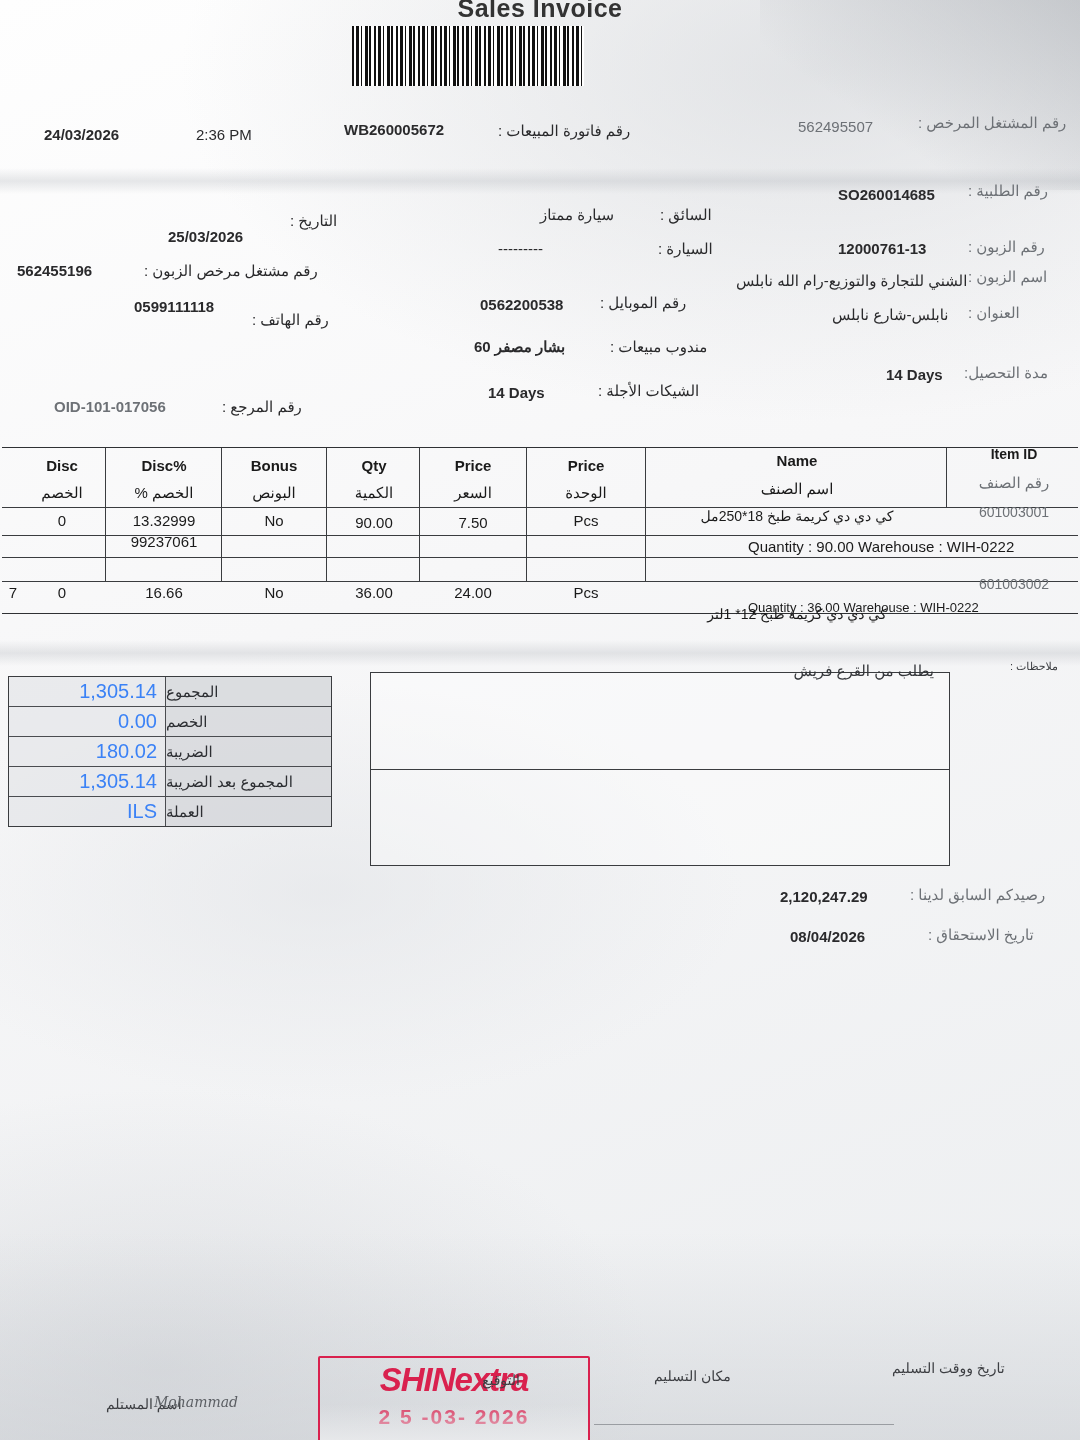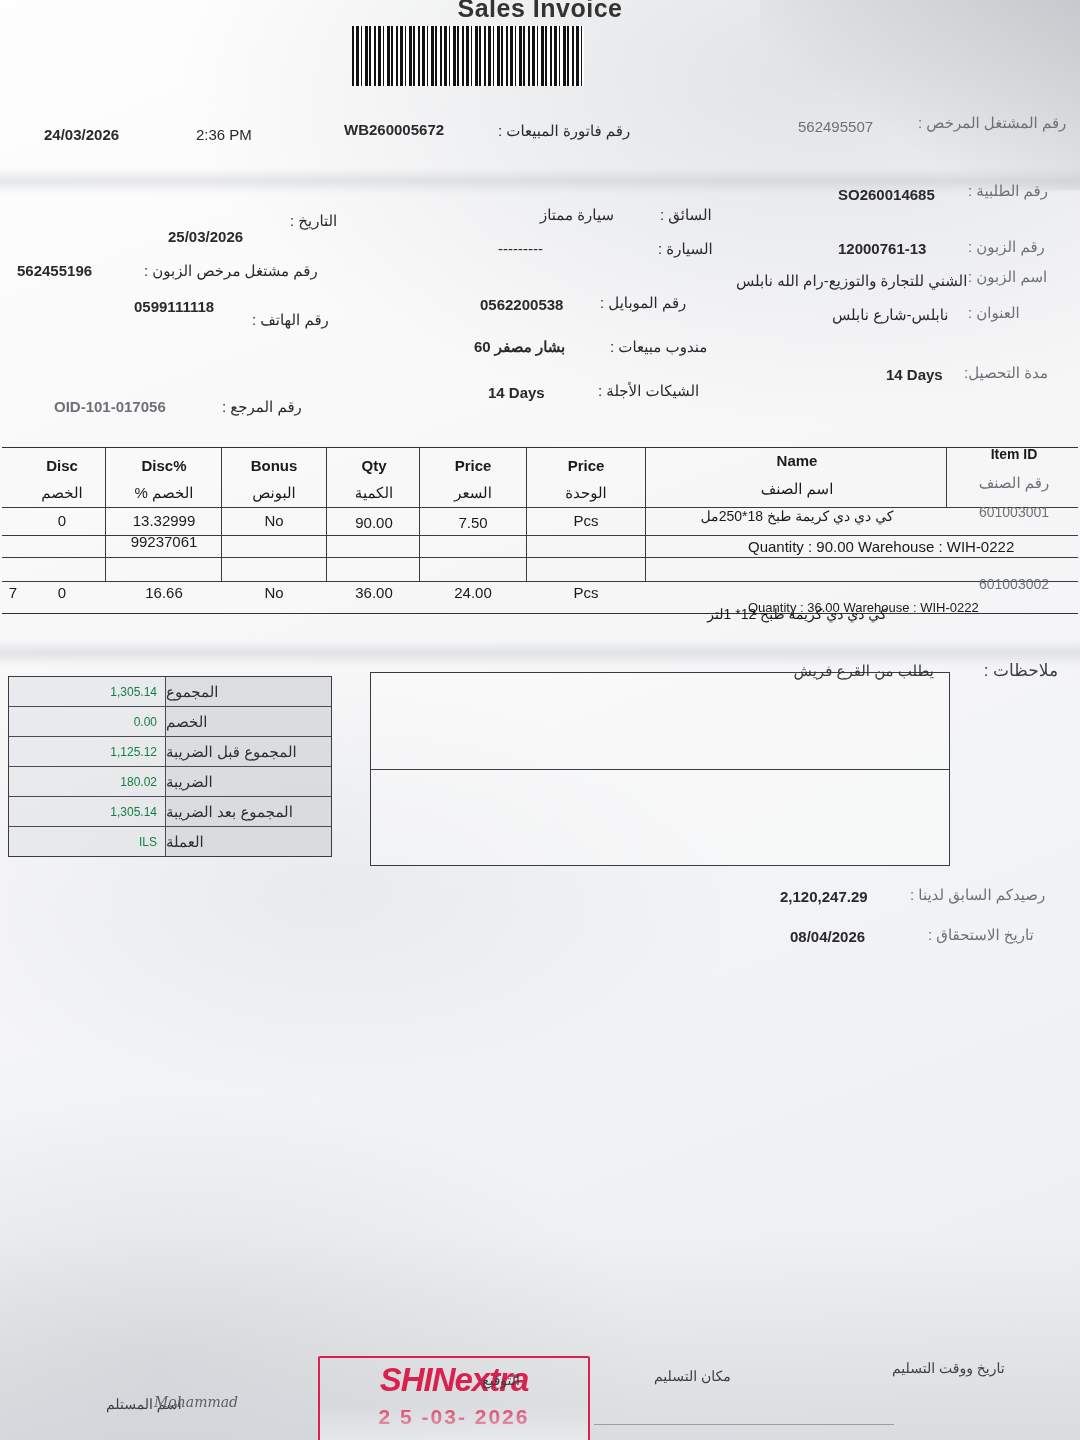--- a/index.html
+++ b/index.html
@@ -132,22 +132,22 @@
     height: 29px;
     border-bottom: 1px solid #4a4c50;
     display: flex;
     align-items: center;
   }
   .totals .trow:last-child { border-bottom: none; }
   .totals .tamt {
     width: 148px;
     text-align: right;
     padding-right: 8px;
-    font-size: 12px;
-    color: #15803d;
+    font-size: 20px;
+    color: #3b82f6;
   }
   .totals .tlbl {
     flex: 1;
     text-align: right;
     padding-right: 10px;
     font-size: 15px;
     direction: rtl;
     color: #2d2f33;
     border-left: 1px solid #4a4c50;
     height: 100%;
@@ -179,21 +179,21 @@
     top: 662px;
     right: 146px;
     font-size: 15px;
     direction: rtl;
     color: #34363a;
   }
   .remarks-label {
     position: absolute;
     top: 660px;
     right: 22px;
-    font-size: 17px;
+    font-size: 11px;
     direction: rtl;
     color: #3c3e42;
   }
 
   
   .stamp {
     position: absolute;
     left: 318px;
     top: 1356px;
     width: 268px;
@@ -371,24 +371,20 @@
   <div class="totals">
     <div class="trow">
       <div class="tamt">1,305.14</div>
       <div class="tlbl">المجموع</div>
     </div>
     <div class="trow">
       <div class="tamt">0.00</div>
       <div class="tlbl">الخصم</div>
     </div>
     <div class="trow">
-      <div class="tamt">1,125.12</div>
-      <div class="tlbl">المجموع قبل الضريبة</div>
-    </div>
-    <div class="trow">
       <div class="tamt">180.02</div>
       <div class="tlbl">الضريبة</div>
     </div>
     <div class="trow">
       <div class="tamt">1,305.14</div>
       <div class="tlbl">المجموع بعد الضريبة</div>
     </div>
     <div class="trow">
       <div class="tamt">ILS</div>
       <div class="tlbl">العملة</div>

